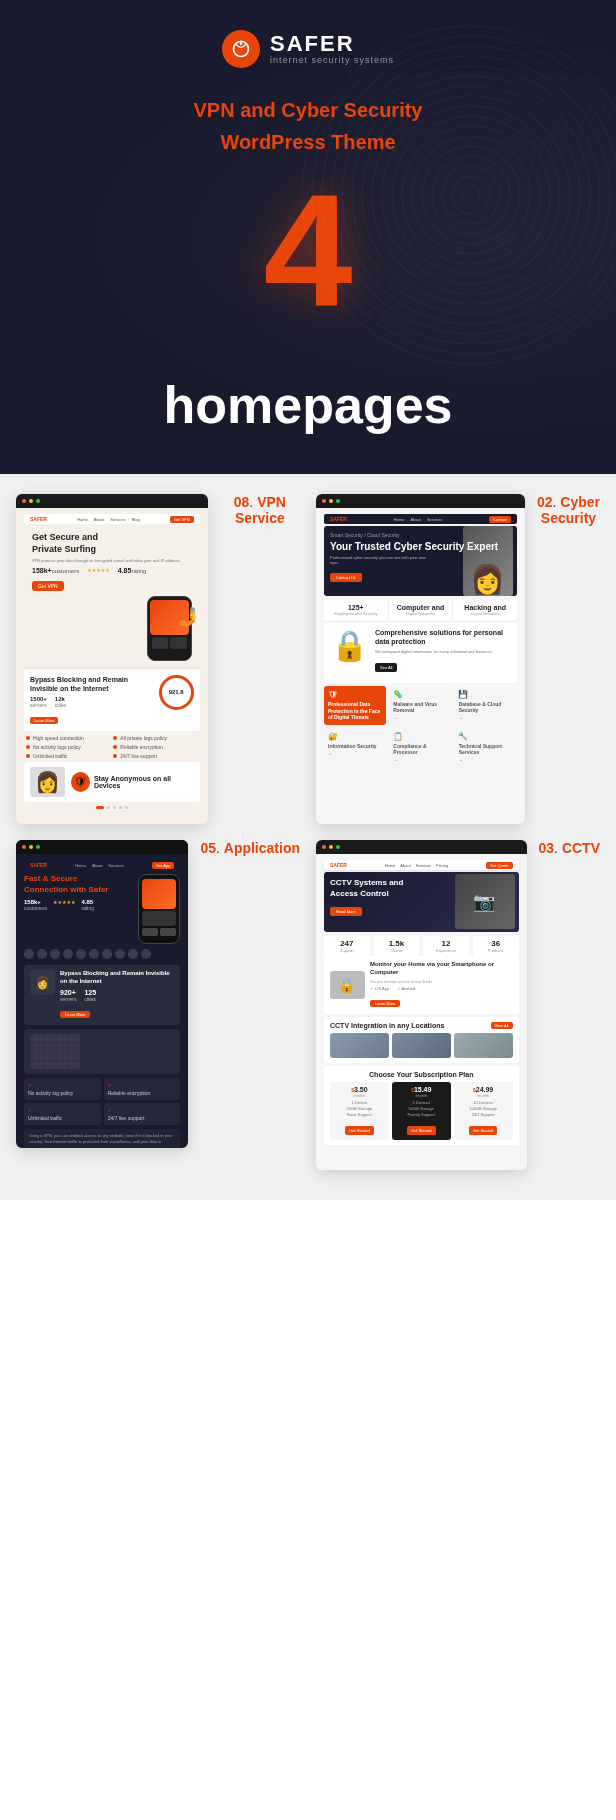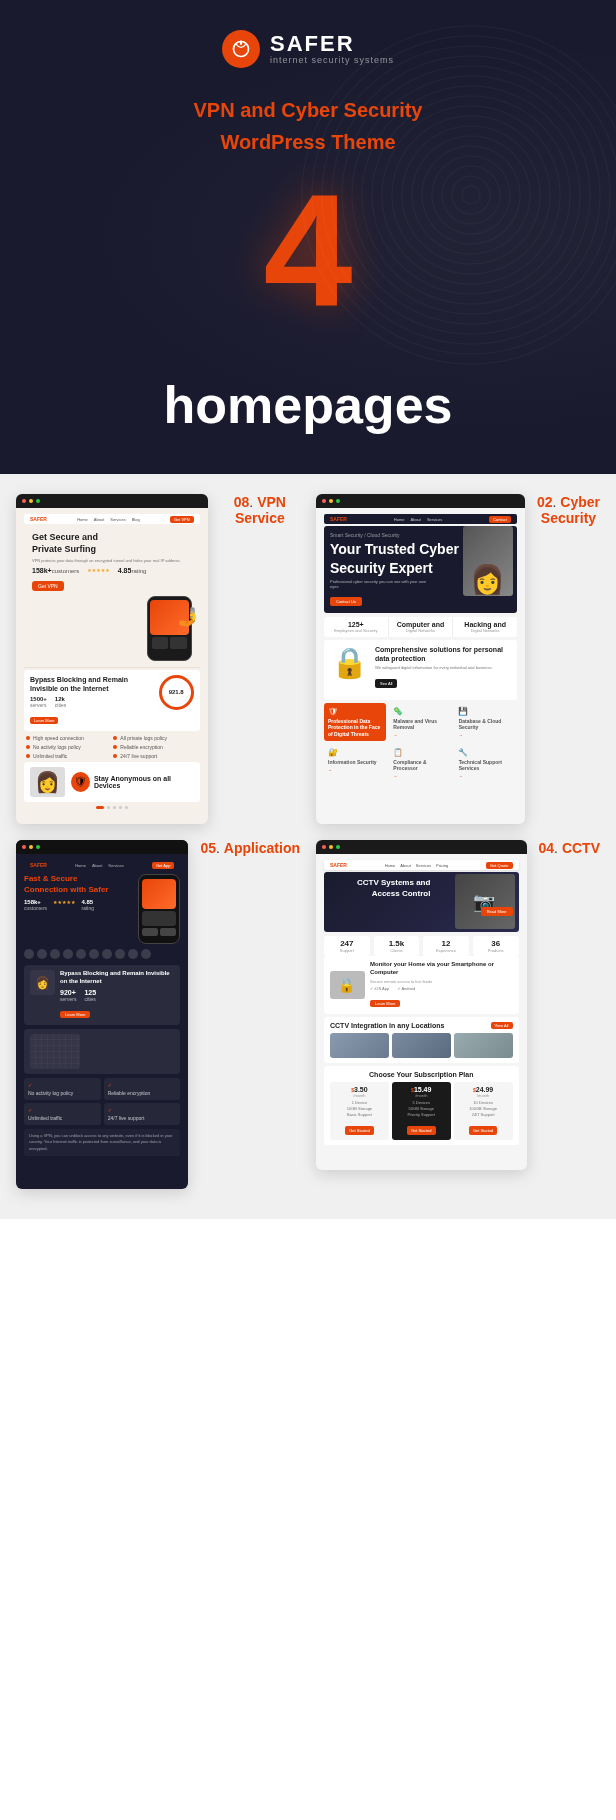--- a/index.html
+++ b/index.html
@@ -289,21 +289,21 @@
       background: #1a1a2e;
       border-radius: 3px;
       padding: 6px;
       margin-bottom: 4px;
       min-height: 70px;
       position: relative;
       overflow: hidden;
     }
 
     .cyber-hero-title {
-      font-size: 14px;
+      font-size: 10px;
       font-weight: 800;
       color: white;
       line-height: 1.3;
       position: relative;
       z-index: 2;
     }
 
     .cyber-hero-img {
       position: absolute;
       right: 4px;
@@ -345,21 +345,21 @@
     }
 
     .cyber-card-icon {
       font-size: 8px;
       margin-bottom: 2px;
     }
 
     
     .preview-app {
       background: #1a1a2e;
-      height: 349px;
+      height: 308px;
       position: relative;
       padding: 8px;
     }
 
     .app-hero-title {
       font-size: 8px;
       font-weight: 800;
       color: white;
       line-height: 1.3;
     }
@@ -451,21 +451,20 @@
     }
 
     .cctv-hero {
       background: linear-gradient(135deg, #1a1a2e 0%, #2a2a4e 100%);
       border-radius: 3px;
       padding: 6px;
       margin-bottom: 4px;
       min-height: 60px;
       position: relative;
       overflow: hidden;
-      text-align: right;
     }
 
     .cctv-hero-title {
       font-size: 8px;
       font-weight: 800;
       color: white;
       line-height: 1.3;
       position: relative;
       z-index: 2;
       max-width: 55%;
@@ -1037,17 +1036,17 @@
           <div class="pricing-card">
             <div class="pricing-price"><span>$</span>24.99</div>
             <div style="font-size:4px; color:#999;">/month</div>
             <div class="pricing-features-list">10 Devices<br>100GB Storage<br>24/7 Support</div>
             <div class="pricing-btn">Get Started</div>
           </div>
         </div>
       </div>
     </div>
     <div class="demo-label">
-      <span>04</span>.&nbsp;<span>CCTV</span>
+      <span>03</span>.&nbsp;<span>CCTV</span>
     </div>
   </div>
 
 </div>
 
 </body></html>

